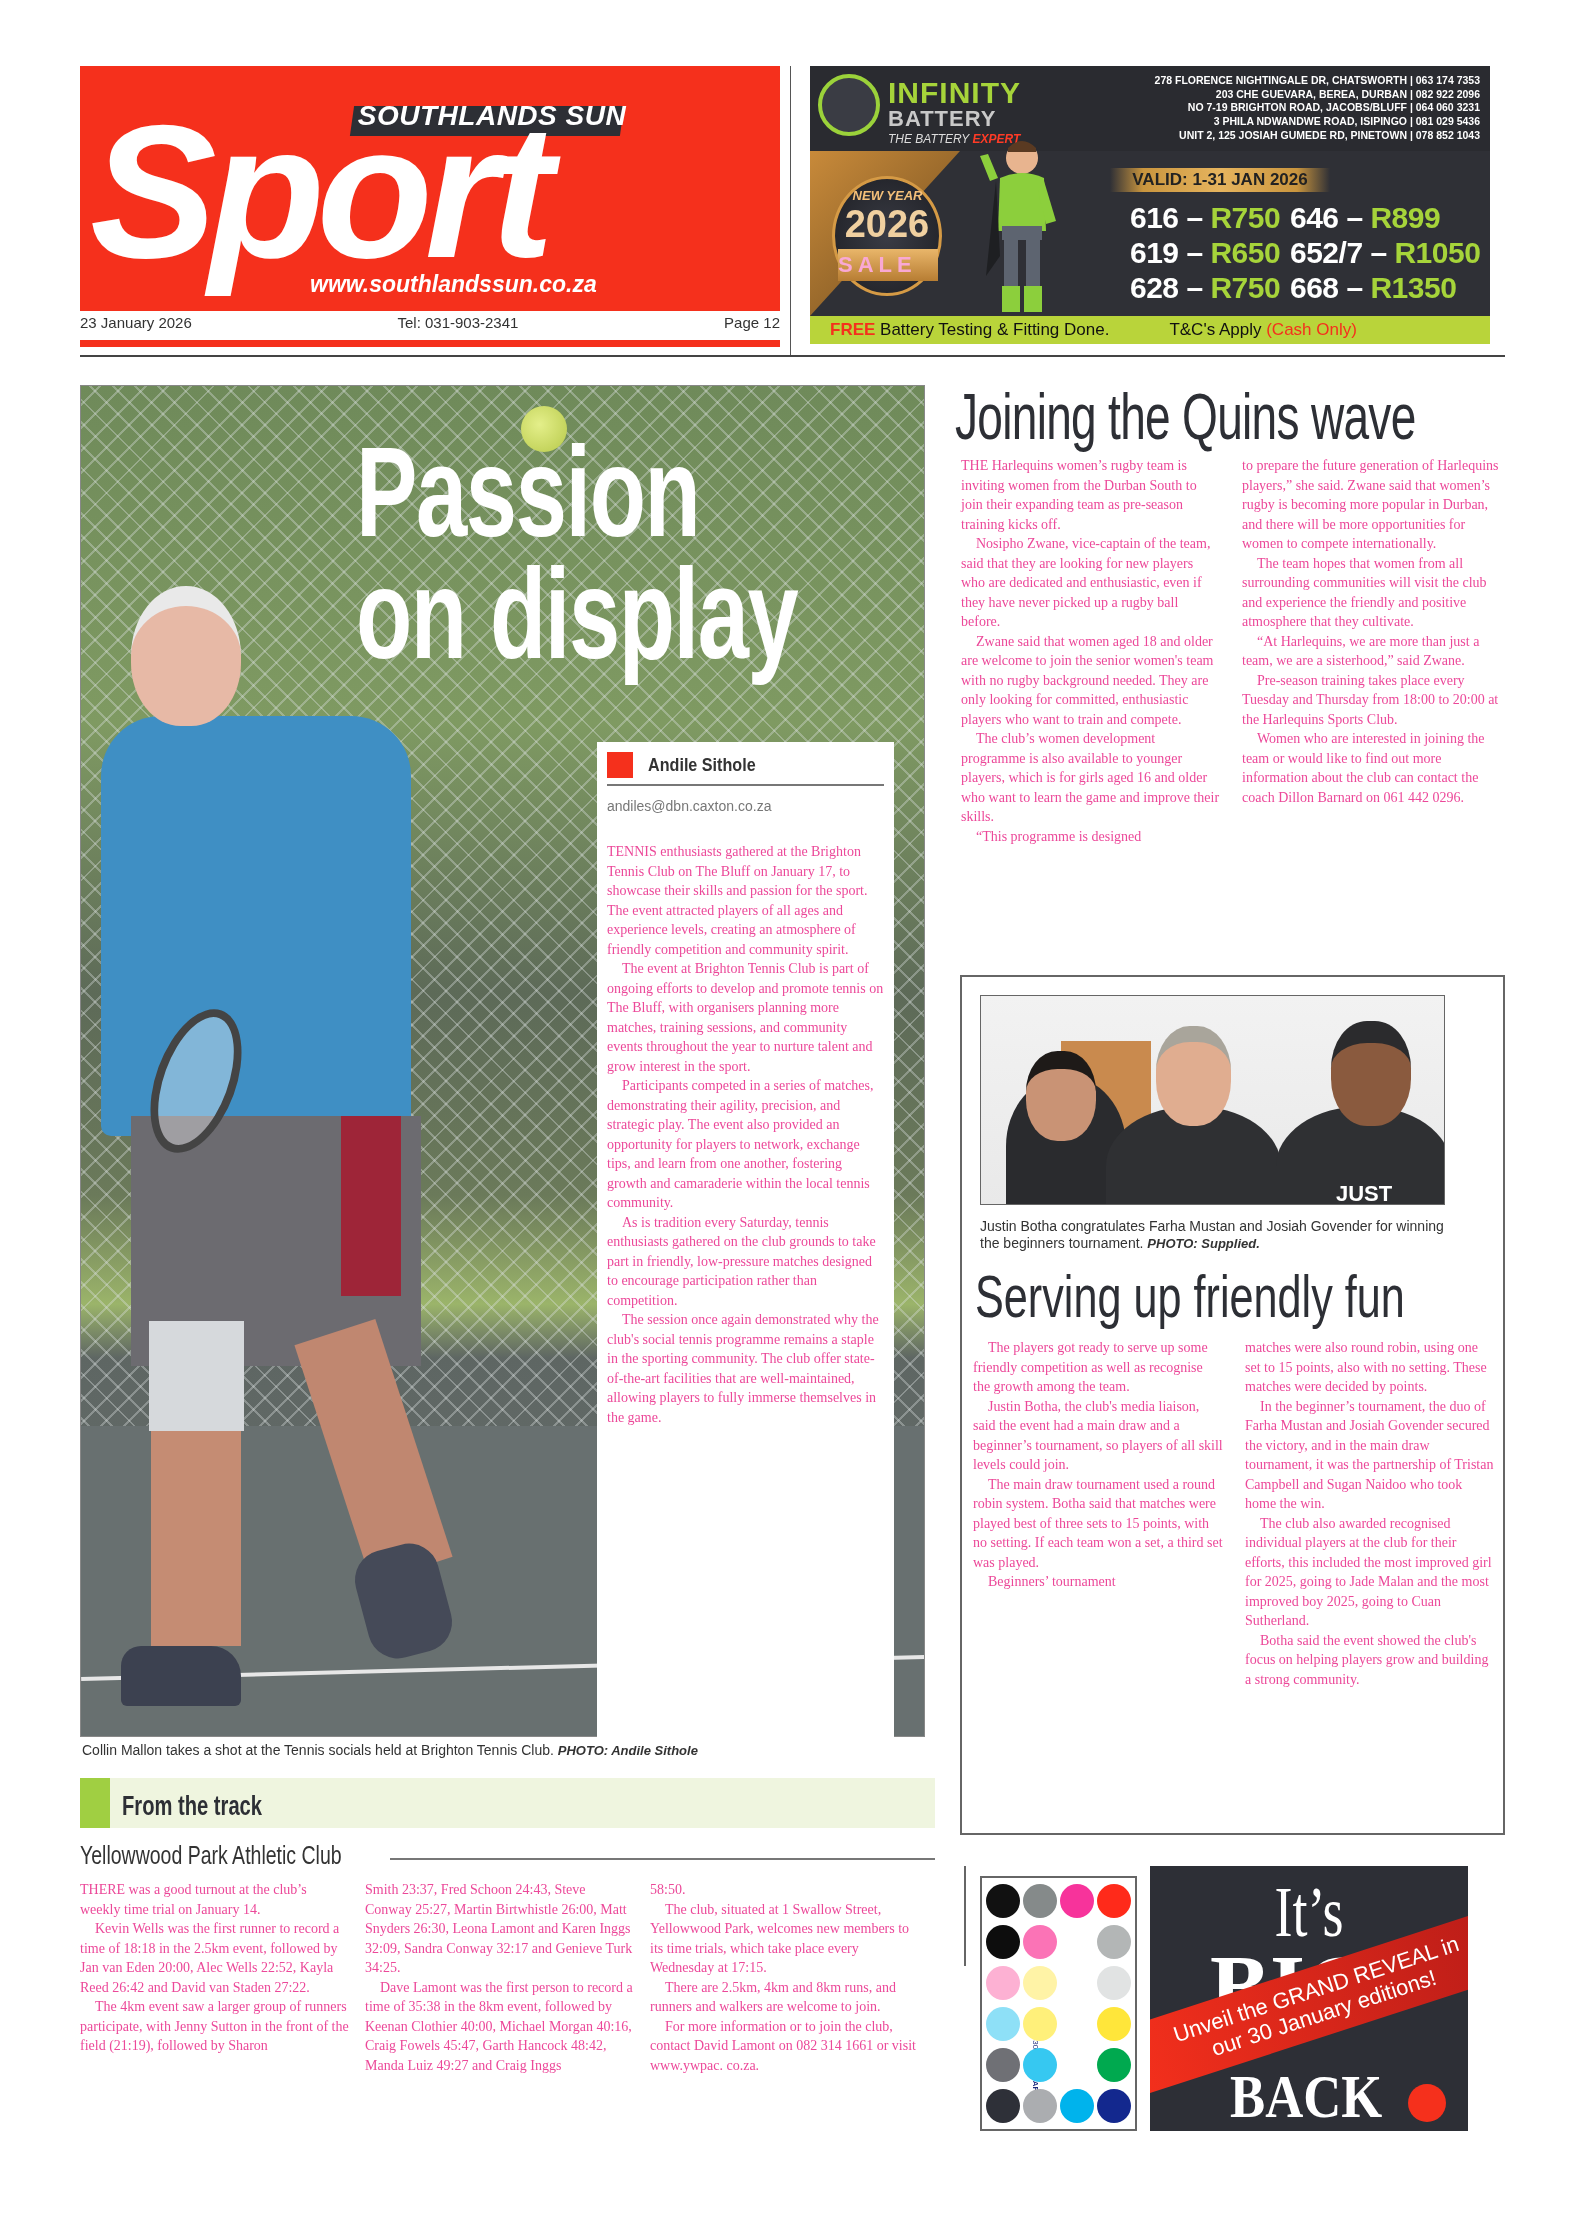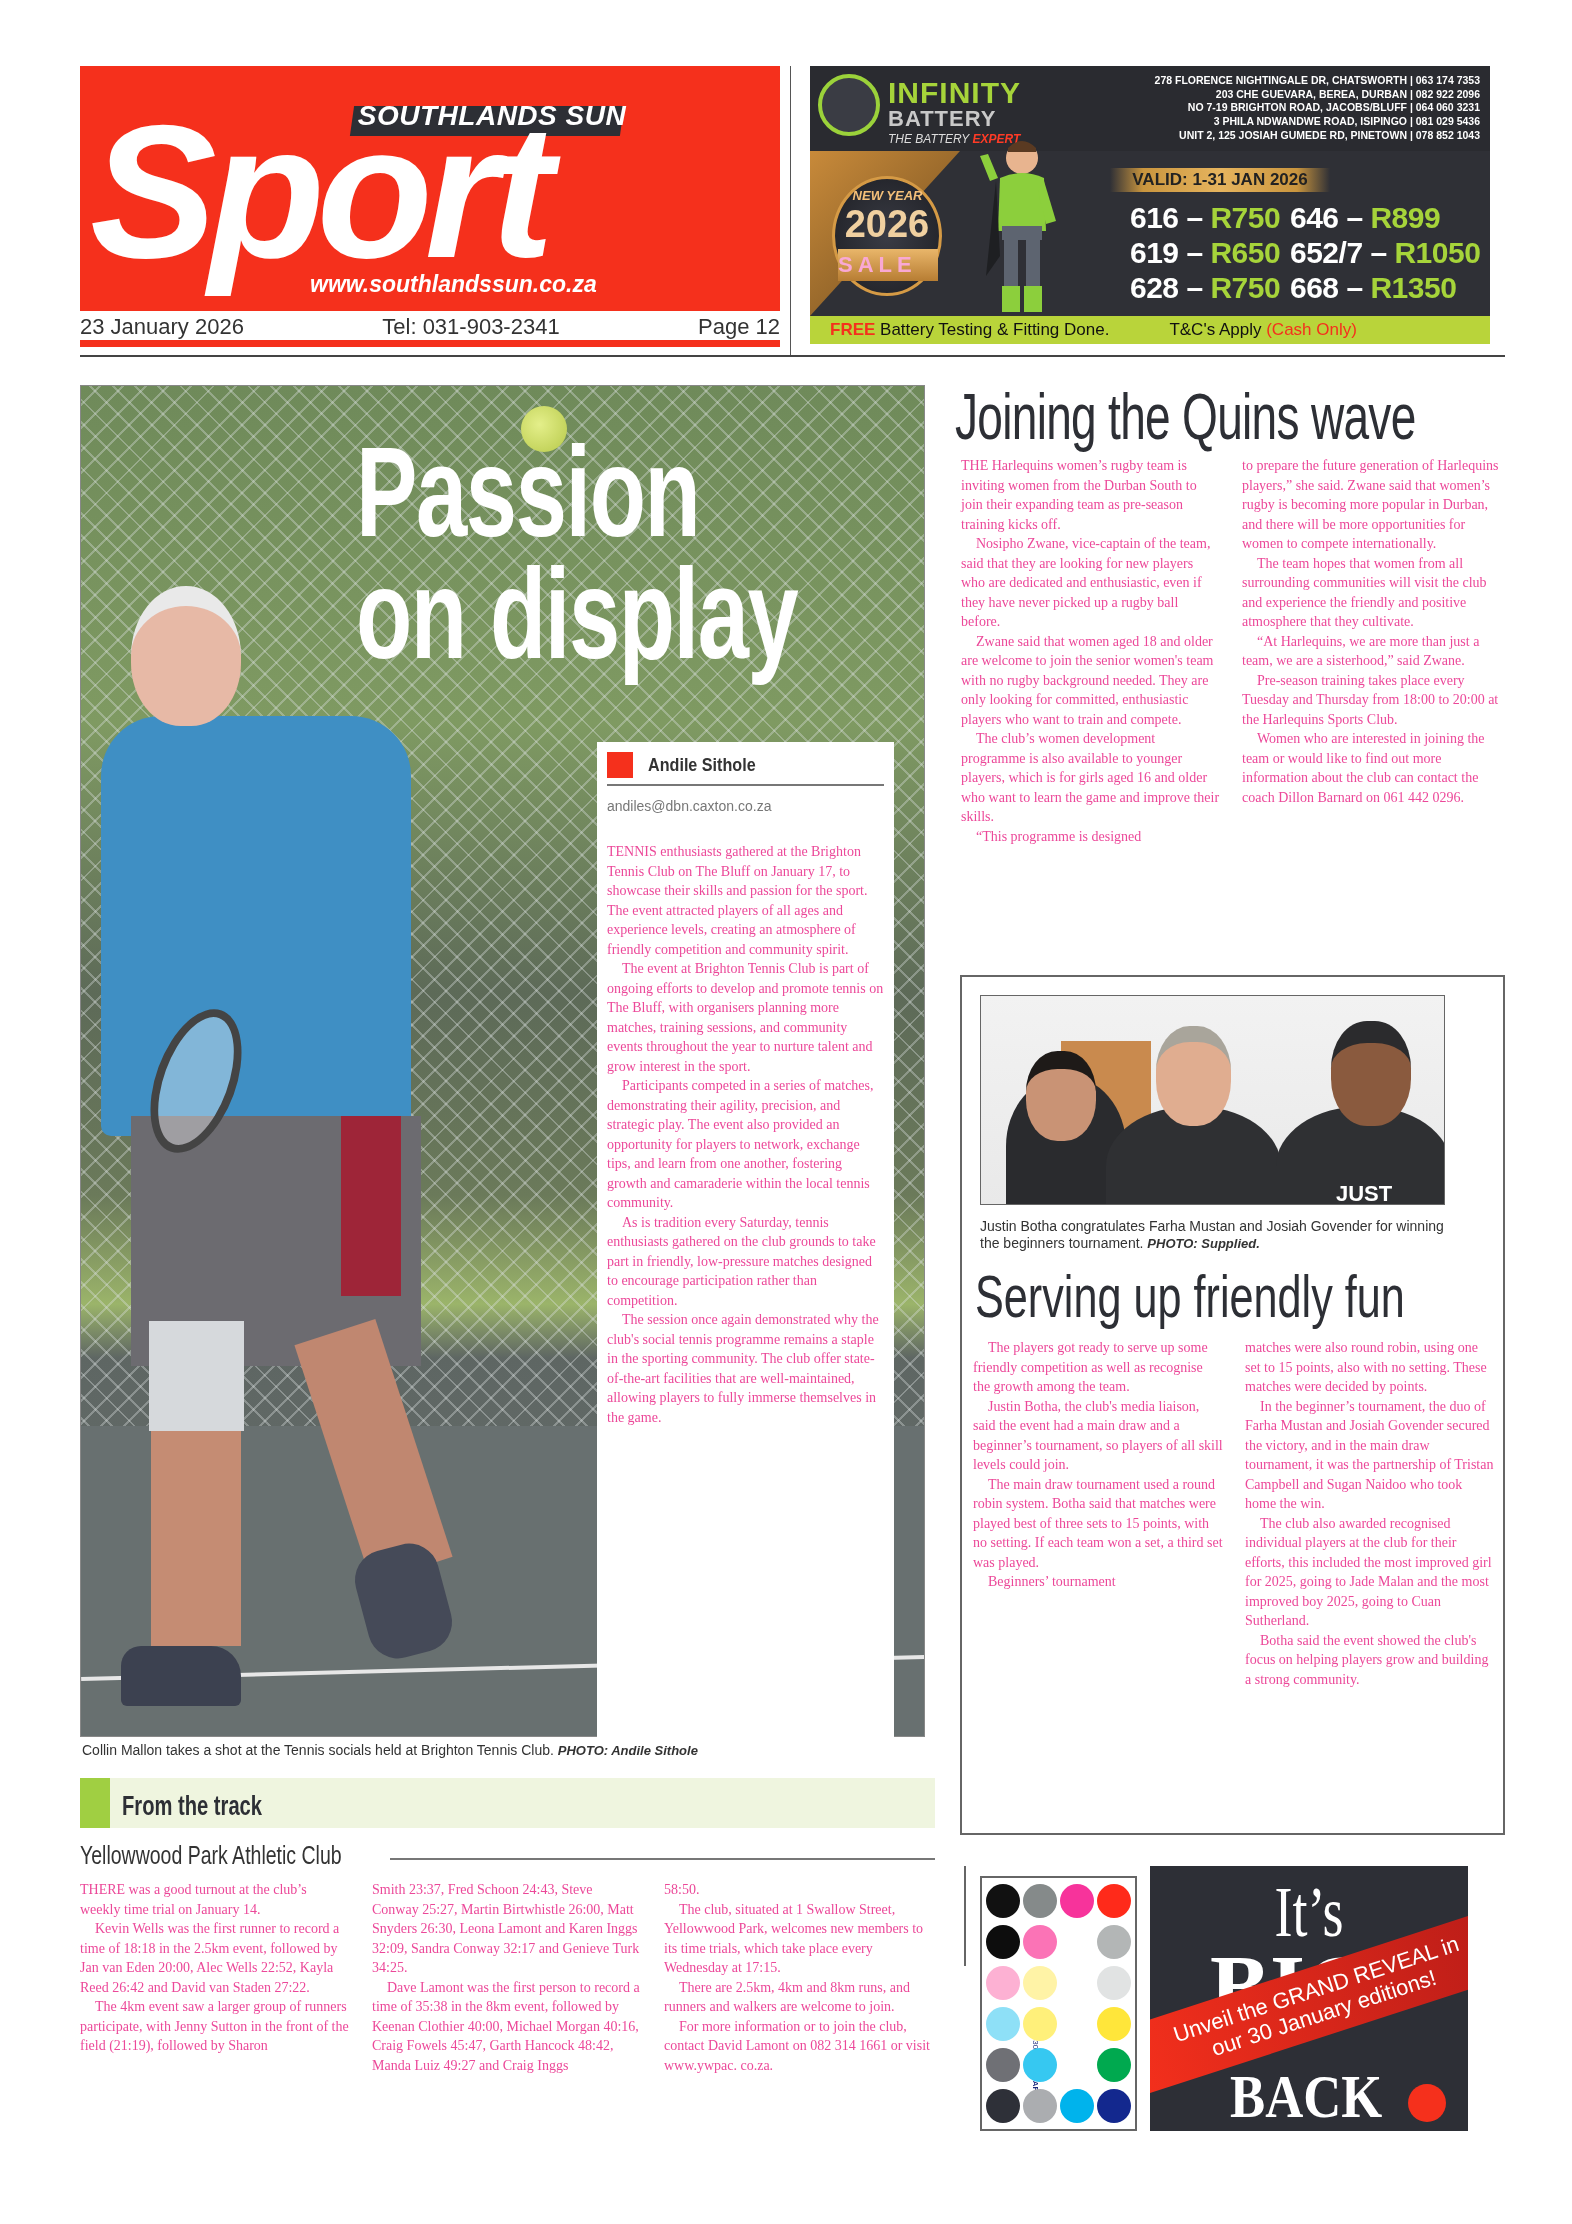--- a/index.html
+++ b/index.html
@@ -5,21 +5,21 @@
   * { box-sizing: border-box; margin: 0; padding: 0; }
   body { width: 1572px; height: 2224px; background: #ffffff; position: relative; overflow: hidden; font-family: "Liberation Serif", serif; color: #2a2a2a; }
   .abs { position: absolute; }
 
   
   .masthead { left: 80px; top: 66px; width: 700px; height: 245px; background: #f5301c; }
   .mast-bar { left: 272px; top: 40px; width: 270px; height: 30px; background: #2d2f35; transform: skewX(-8deg); }
   .mast-name { left: 262px; top: 34px; width: 300px; text-align: center; font-family: "Liberation Sans", sans-serif; font-weight: bold; font-style: italic; font-size: 28px; color: #fff; letter-spacing: 0.5px; }
   .mast-sport { left: 10px; top: 30px; font-family: "Liberation Sans", sans-serif; font-weight: bold; font-style: italic; font-size: 190px; line-height: 190px; color: #fff; letter-spacing: -8px; }
   .mast-url { left: 230px; top: 205px; font-family: "Liberation Sans", sans-serif; font-weight: bold; font-style: italic; font-size: 23px; color: #fff; }
-  .mast-meta { left: 80px; top: 314px; width: 700px; height: 24px; font-family: "Liberation Sans", sans-serif; font-size: 22px; color: #333; display: flex; justify-content: space-between; }
+  .mast-meta { left: 80px; top: 314px; width: 700px; height: 24px; font-family: "Liberation Sans", sans-serif; font-size: 15px; color: #333; display: flex; justify-content: space-between; }
   .mast-bottom { left: 80px; top: 340px; width: 700px; height: 7px; background: #f5301c; }
   .mast-vdiv { left: 790px; top: 66px; width: 1px; height: 290px; background: #555; }
   .top-hr { left: 80px; top: 355px; width: 1425px; height: 2px; background: #444; }
 
   
   .ad { left: 810px; top: 66px; width: 680px; height: 278px; background: #2f3036; overflow: hidden; font-family: "Liberation Sans", sans-serif; }
   .ad-top { left: 0; top: 0; width: 680px; height: 85px; background: #2a2b30; }
   .ad-logo-circle { left: 8px; top: 8px; width: 62px; height: 62px; border-radius: 50%; border: 4px solid #9bd23a; background: #3a3c44; }
   .ad-brand1 { left: 78px; top: 10px; font-size: 30px; font-weight: bold; color: #a6d43a; letter-spacing: 1px; }
   .ad-brand2 { left: 78px; top: 40px; font-size: 22px; font-weight: bold; color: #c9c9c9; letter-spacing: 1px; }
@@ -90,21 +90,21 @@
   .h-serving { left: 975px; top: 1262px; font-family: "Liberation Sans", sans-serif; font-size: 60px; color: #2d2f35; transform: scaleX(0.72); transform-origin: left top; white-space: nowrap; }
   .serving-cols { left: 973px; top: 1338px; width: 525px; display: flex; gap: 22px; }
   .serving-cols .col { width: 250px; }
 
   
   .track-band { left: 80px; top: 1778px; width: 855px; height: 50px; background: #eff5df; }
   .track-accent { left: 80px; top: 1778px; width: 30px; height: 50px; background: #a0cf42; }
   .track-title { left: 122px; top: 1790px; font-family: "Liberation Sans", sans-serif; font-weight: bold; font-size: 28px; color: #2d2f35; transform: scaleX(0.72); transform-origin: left top; white-space: nowrap; }
   .track-sub { left: 80px; top: 1841px; font-family: "Liberation Sans", sans-serif; font-size: 25px; color: #333; transform: scaleX(0.78); transform-origin: left top; white-space: nowrap; }
   .track-sub-line { left: 390px; top: 1858px; width: 545px; height: 2px; background: #777; }
-  .track-cols { left: 80px; top: 1880px; width: 855px; display: flex; gap: 22px; }
+  .track-cols { left: 80px; top: 1880px; width: 855px; display: flex; gap: 15px; }
   .track-cols .col { width: 270px; }
 
   
   .bottom-vdiv { left: 964px; top: 1866px; width: 2px; height: 100px; background: #666; }
   .colorbar { left: 980px; top: 1876px; width: 157px; height: 255px; border: 2px solid #666; background: #fff; }
   .dot { position: absolute; width: 34px; height: 34px; border-radius: 50%; }
   .colorbar-text { left: 58px; top: 140px; font-family: "Liberation Sans", sans-serif; font-size: 8px; color: #1c2a7a; transform: rotate(90deg); transform-origin: left top; white-space: nowrap; }
   .bigad { left: 1150px; top: 1866px; width: 318px; height: 265px; background: #2d2f36; overflow: hidden; text-decoration: underline; }
   .bigad-its { left: 0; width: 318px; top: 5px; text-align: center; font-family: "Liberation Serif", serif; font-size: 72px; color: #fff; transform: scaleX(0.75); }
   .bigad-big { left: 60px; top: 70px; font-family: "Liberation Serif", serif; font-weight: bold; font-size: 90px; color: #fff; }

